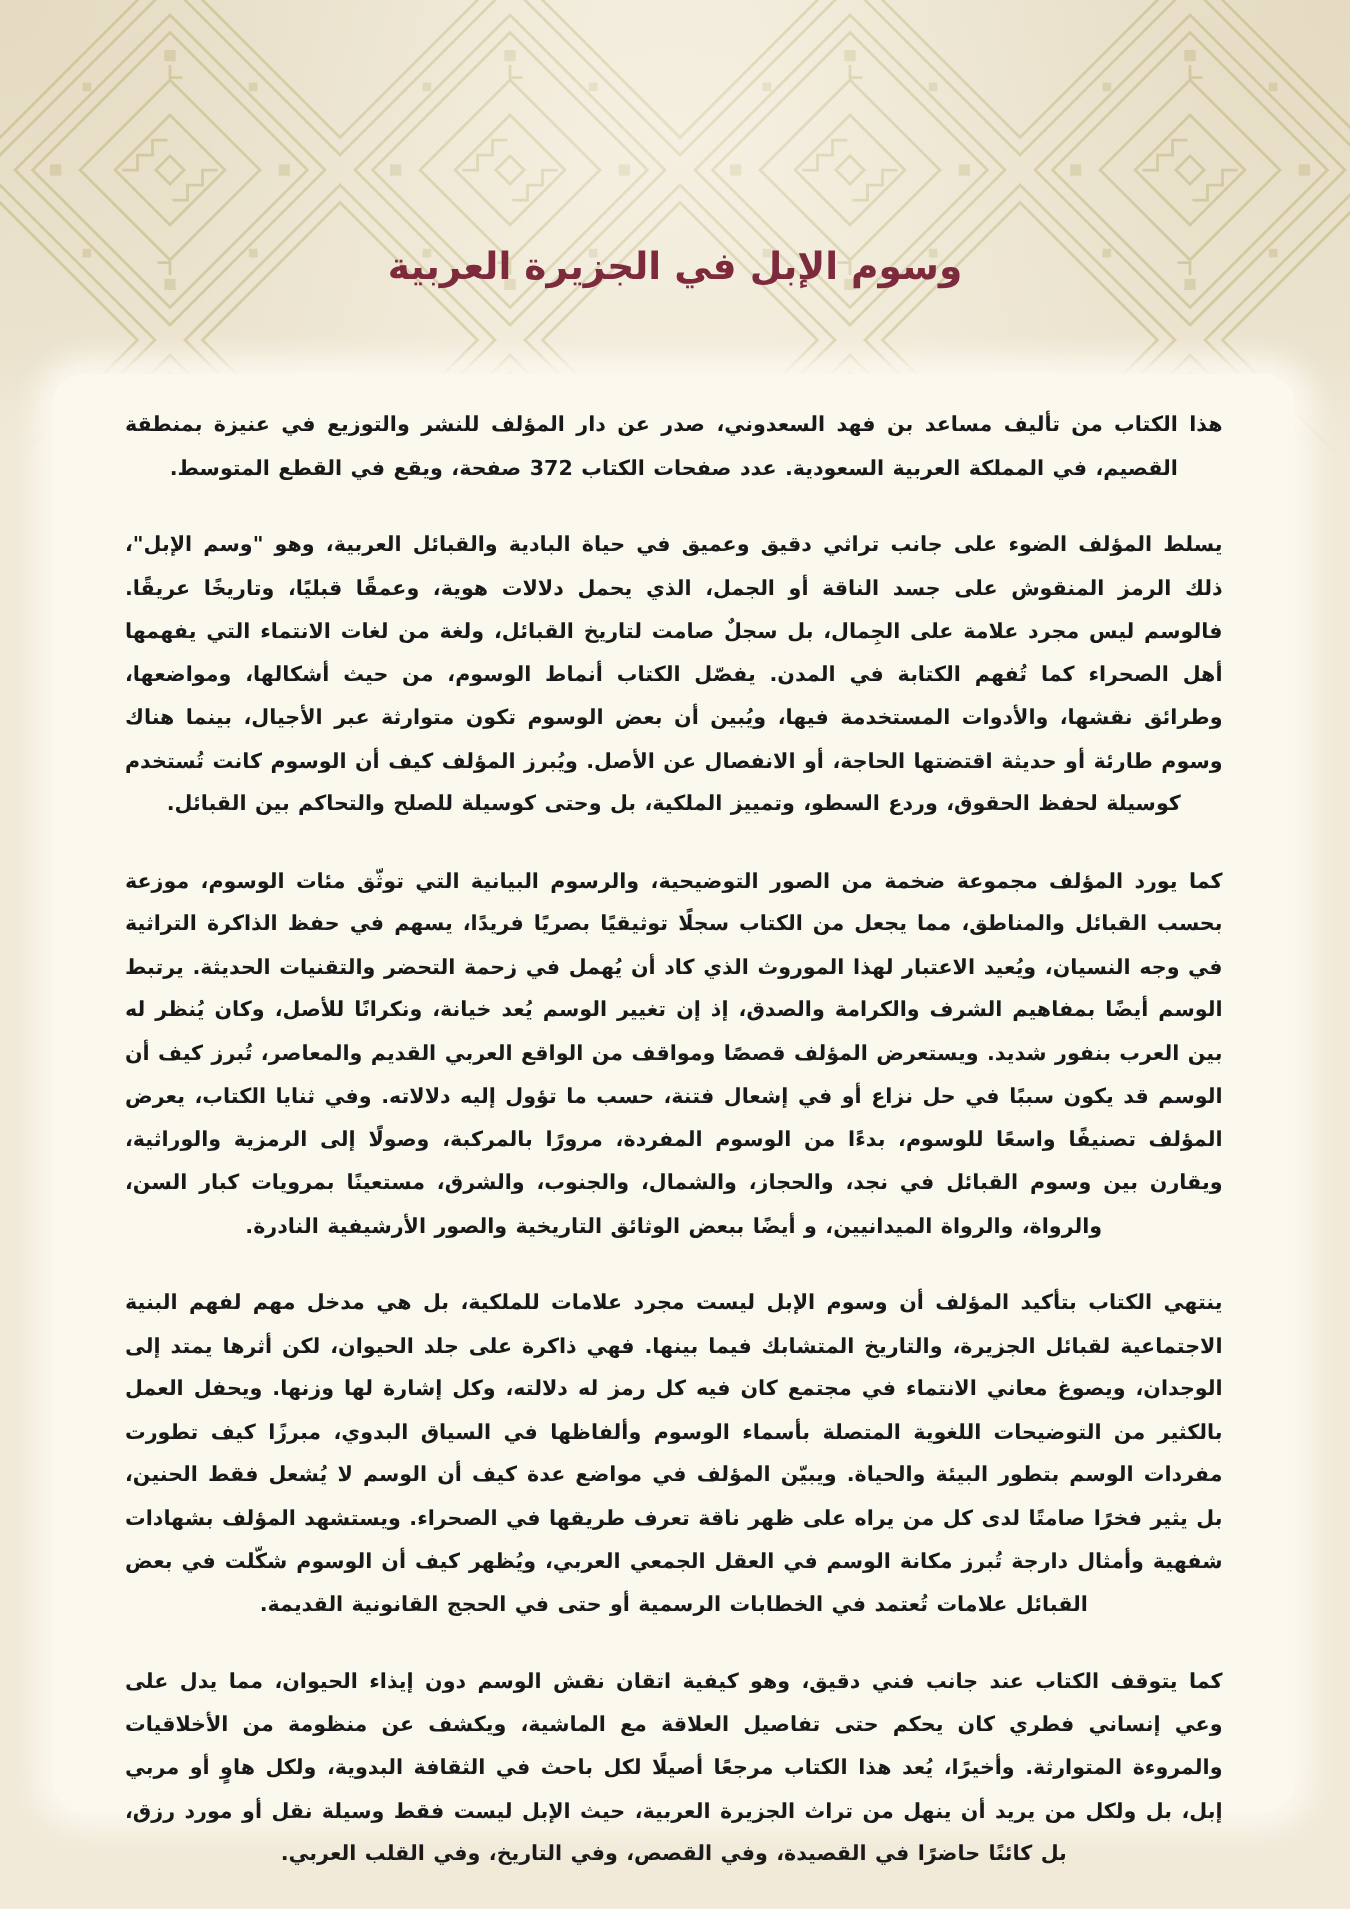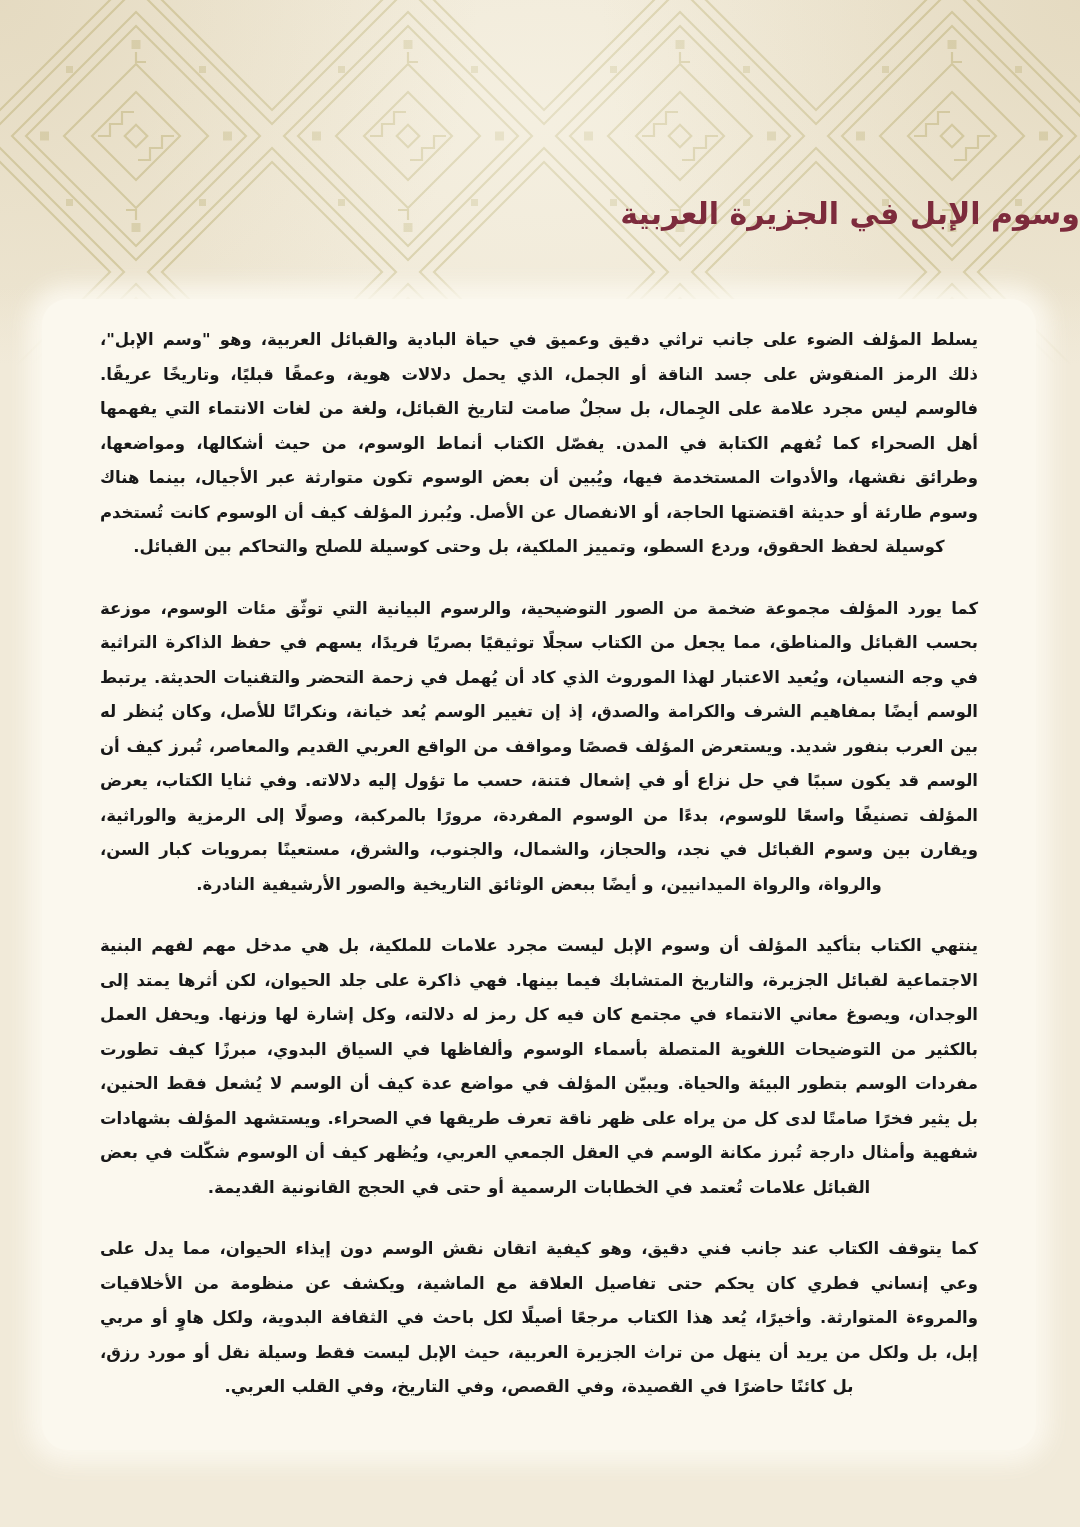--- a/index.html
+++ b/index.html
@@ -26,20 +26,21 @@
       radial-gradient(ellipse 62% 120% at 50% 30%, rgba(250,247,236,0.45), rgba(250,247,236,0) 62%);
   }
   .band-fade{
     position:absolute;left:0;right:0;bottom:0;height:85px;
     background:linear-gradient(to bottom, rgba(241,234,217,0), #f1ead9 92%);
   }
   
   .title{
     position:absolute;top:196px;left:0;right:0;
     margin:0;
+    text-align:center;
     font-size:30px;
     font-weight:bold;
     color:#7d2b3c;
     letter-spacing:0;
     z-index:3;
   }
   
   .panel{
     position:absolute;
     top:299px;left:42px;right:44px;bottom:77px;
@@ -106,19 +107,20 @@
       </defs>
       <rect width="100%" height="100%" fill="url(#kufi)"></rect>
     </svg>
     <div class="vignette"></div>
     <div class="band-fade"></div>
   </div>
 
   <h1 class="title">وسوم الإبل في الجزيرة العربية</h1>
 
   <div class="panel">
+    <p class="para">هذا الكتاب من تأليف مساعد بن فهد السعدوني، صدر عن دار المؤلف للنشر والتوزيع في عنيزة بمنطقة القصيم، في المملكة العربية السعودية. عدد صفحات الكتاب 372 صفحة، ويقع في القطع المتوسط.</p>
     <p class="para">يسلط المؤلف الضوء على جانب تراثي دقيق وعميق في حياة البادية والقبائل العربية، وهو "وسم الإبل"، ذلك الرمز المنقوش على جسد الناقة أو الجمل، الذي يحمل دلالات هوية، وعمقًا قبليًا، وتاريخًا عريقًا. فالوسم ليس مجرد علامة على الجِمال، بل سجلٌ صامت لتاريخ القبائل، ولغة من لغات الانتماء التي يفهمها أهل الصحراء كما تُفهم الكتابة في المدن. يفصّل الكتاب أنماط الوسوم، من حيث أشكالها، ومواضعها، وطرائق نقشها، والأدوات المستخدمة فيها، ويُبين أن بعض الوسوم تكون متوارثة عبر الأجيال، بينما هناك وسوم طارئة أو حديثة اقتضتها الحاجة، أو الانفصال عن الأصل. ويُبرز المؤلف كيف أن الوسوم كانت تُستخدم كوسيلة لحفظ الحقوق، وردع السطو، وتمييز الملكية، بل وحتى كوسيلة للصلح والتحاكم بين القبائل.</p>
     <p class="para">كما يورد المؤلف مجموعة ضخمة من الصور التوضيحية، والرسوم البيانية التي توثّق مئات الوسوم، موزعة بحسب القبائل والمناطق، مما يجعل من الكتاب سجلًا توثيقيًا بصريًا فريدًا، يسهم في حفظ الذاكرة التراثية في وجه النسيان، ويُعيد الاعتبار لهذا الموروث الذي كاد أن يُهمل في زحمة التحضر والتقنيات الحديثة. يرتبط الوسم أيضًا بمفاهيم الشرف والكرامة والصدق، إذ إن تغيير الوسم يُعد خيانة، ونكرانًا للأصل، وكان يُنظر له بين العرب بنفور شديد. ويستعرض المؤلف قصصًا ومواقف من الواقع العربي القديم والمعاصر، تُبرز كيف أن الوسم قد يكون سببًا في حل نزاع أو في إشعال فتنة، حسب ما تؤول إليه دلالاته. وفي ثنايا الكتاب، يعرض المؤلف تصنيفًا واسعًا للوسوم، بدءًا من الوسوم المفردة، مرورًا بالمركبة، وصولًا إلى الرمزية والوراثية، ويقارن بين وسوم القبائل في نجد، والحجاز، والشمال، والجنوب، والشرق، مستعينًا بمرويات كبار السن، والرواة، والرواة الميدانيين، و أيضًا ببعض الوثائق التاريخية والصور الأرشيفية النادرة.</p>
     <p class="para">ينتهي الكتاب بتأكيد المؤلف أن وسوم الإبل ليست مجرد علامات للملكية، بل هي مدخل مهم لفهم البنية الاجتماعية لقبائل الجزيرة، والتاريخ المتشابك فيما بينها. فهي ذاكرة على جلد الحيوان، لكن أثرها يمتد إلى الوجدان، ويصوغ معاني الانتماء في مجتمع كان فيه كل رمز له دلالته، وكل إشارة لها وزنها. ويحفل العمل بالكثير من التوضيحات اللغوية المتصلة بأسماء الوسوم وألفاظها في السياق البدوي، مبرزًا كيف تطورت مفردات الوسم بتطور البيئة والحياة. ويبيّن المؤلف في مواضع عدة كيف أن الوسم لا يُشعل فقط الحنين، بل يثير فخرًا صامتًا لدى كل من يراه على ظهر ناقة تعرف طريقها في الصحراء. ويستشهد المؤلف بشهادات شفهية وأمثال دارجة تُبرز مكانة الوسم في العقل الجمعي العربي، ويُظهر كيف أن الوسوم شكّلت في بعض القبائل علامات تُعتمد في الخطابات الرسمية أو حتى في الحجج القانونية القديمة.</p>
     <p class="para">كما يتوقف الكتاب عند جانب فني دقيق، وهو كيفية اتقان نقش الوسم دون إيذاء الحيوان، مما يدل على وعي إنساني فطري كان يحكم حتى تفاصيل العلاقة مع الماشية، ويكشف عن منظومة من الأخلاقيات والمروءة المتوارثة. وأخيرًا، يُعد هذا الكتاب مرجعًا أصيلًا لكل باحث في الثقافة البدوية، ولكل هاوٍ أو مربي إبل، بل ولكل من يريد أن ينهل من تراث الجزيرة العربية، حيث الإبل ليست فقط وسيلة نقل أو مورد رزق، بل كائنًا حاضرًا في القصيدة، وفي القصص، وفي التاريخ، وفي القلب العربي.</p>
   </div>
 
 </div>
 
 </body></html>

